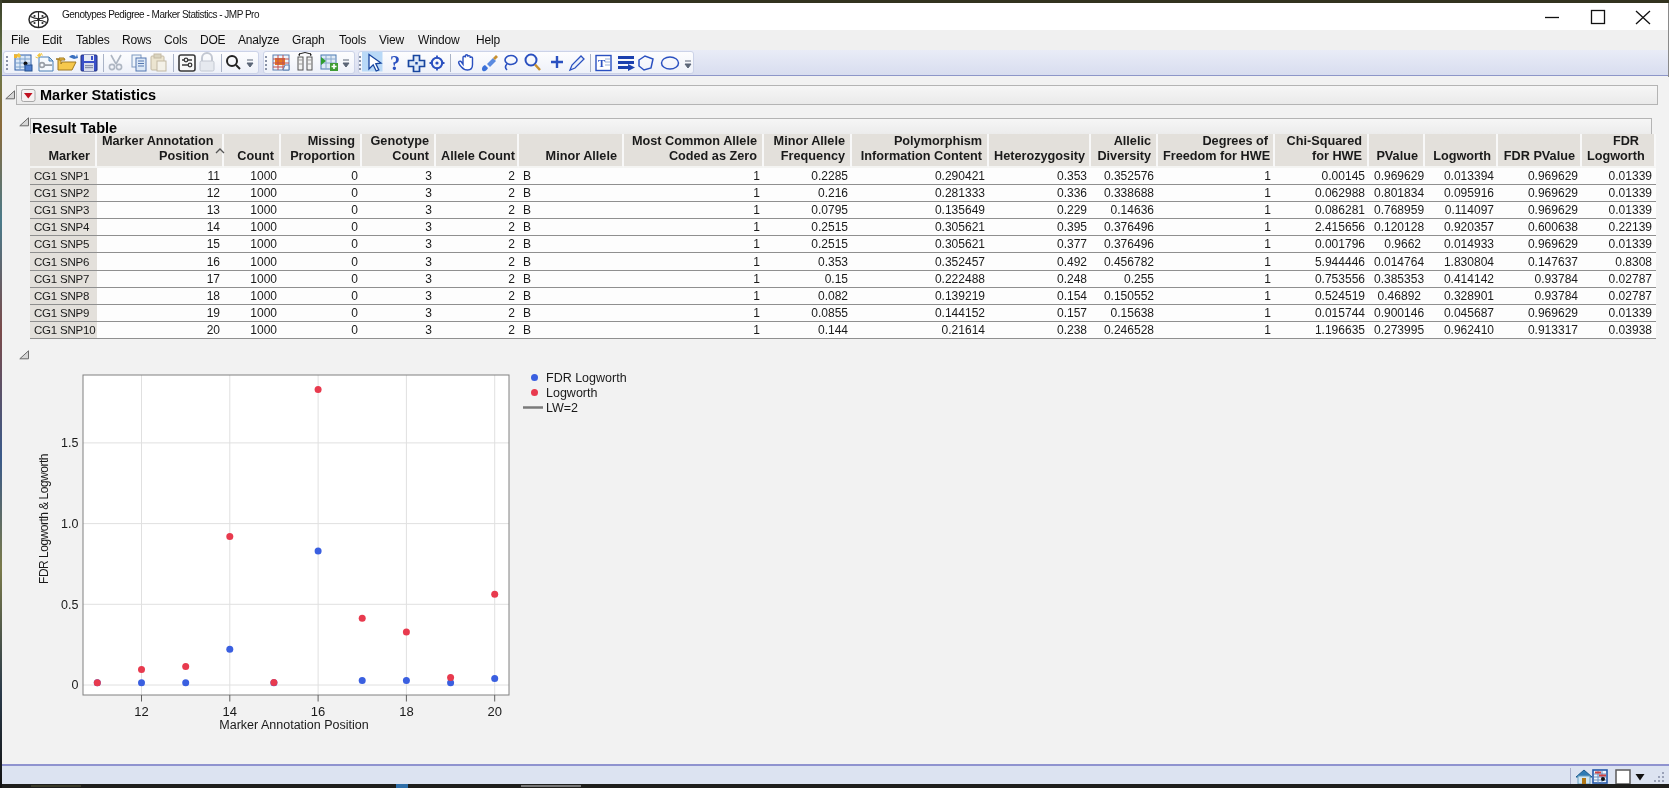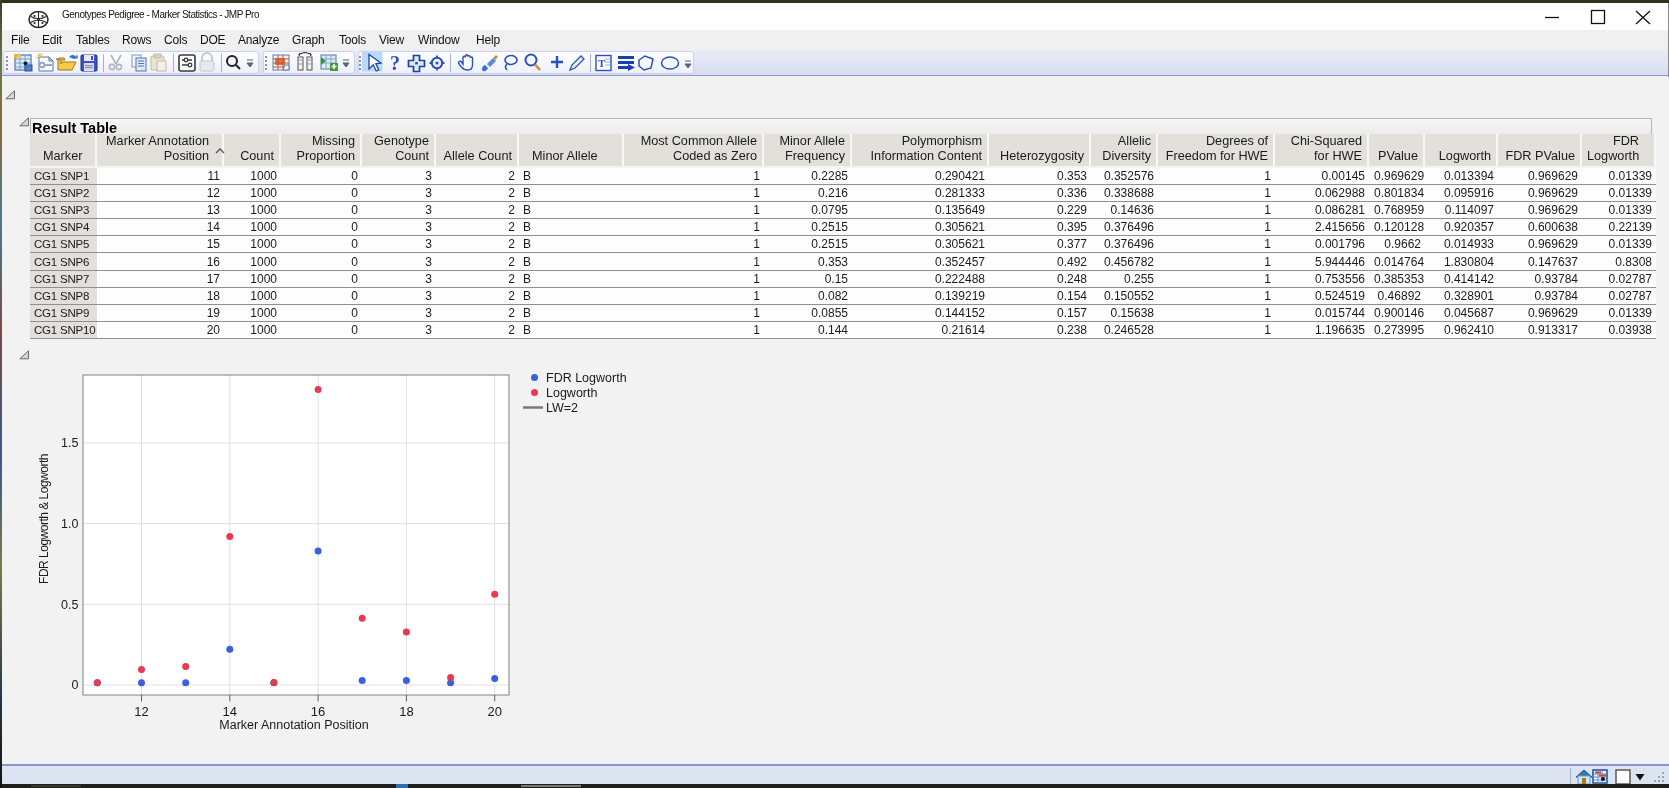--- a/index.html
+++ b/index.html
@@ -11,25 +11,25 @@
 #menubar{position:absolute;left:0;top:30px;width:1667px;height:20px;background:#f0f0f0;font-size:12px;letter-spacing:-0.2px;color:#111}
 #menubar span{position:absolute;top:3px}
 #toolbar{position:absolute;left:0;top:50px;width:1667px;height:26px;background:linear-gradient(#e9ecf7,#d8ddef);border-bottom:1px solid #8d96c8}
 .panel{position:absolute;top:1px;height:23px;background:linear-gradient(#fdfdfe,#eef1f9);border:1px solid #ccd3e8;border-radius:3px}
 #report{position:absolute;left:1px;top:77px;width:1667px;height:687px;background:#f2f2f2}
 .obar{position:absolute;background:linear-gradient(#f6f6f6,#eaeaea);border:1px solid #b4b4b4;font-weight:bold;font-size:14.5px;color:#000}
 .obar .t{position:absolute;left:0;top:1px}
 svg{position:absolute}
 #rt{position:absolute;left:28px;top:57px;width:1626px;border-collapse:separate;border-spacing:0;table-layout:fixed;font-size:12px;color:#1a1a1a}
 #rt td{overflow:hidden;white-space:nowrap;box-sizing:border-box;height:17.1px;padding:0 5px;border-bottom:1px solid #8f8f8f;background:#fdfdfd}
-#rt tr:first-child td{background:#e3e0db;height:34px;font-weight:normal;font-size:12.7px;vertical-align:bottom;padding-bottom:2px;border-right:2px solid #f8f8f8;border-bottom:2px solid #f4f4f2;line-height:15px}
+#rt tr:first-child td{background:#e3e0db;height:34px;font-weight:bold;font-size:12.7px;vertical-align:bottom;padding-bottom:2px;border-right:2px solid #f8f8f8;border-bottom:2px solid #f4f4f2;line-height:15px}
 #rt td.hr{text-align:right;padding-right:5px}
 #rt td.hp{padding-right:13px}
 #rt td.hx{padding-right:15px}
-#rt td.hl{text-align:left;padding-left:13px}
+#rt td.hl{text-align:right;padding-left:13px}
 #rt td.mk{background:#e3e0db;text-align:left;padding-left:4px;font-size:11.5px;letter-spacing:-0.2px}
 #rt td.dr{text-align:right;padding-right:4px}
 #rt td.dl{text-align:left;padding-left:4px}
 .tick{font-size:12.5px;fill:#1a1a1a;font-family:"Liberation Sans",sans-serif}
 .xtick{font-size:13px;fill:#1a1a1a;font-family:"Liberation Sans",sans-serif}
 .atitle{font-size:12.5px;fill:#1a1a1a;font-family:"Liberation Sans",sans-serif}
 .ytitle{font-size:12px;letter-spacing:-0.5px;fill:#1a1a1a;font-family:"Liberation Sans",sans-serif}
 .leg{font-size:12.5px;fill:#1a1a1a;font-family:"Liberation Sans",sans-serif}
 #statusbar{position:absolute;left:0;top:764px;width:1669px;height:20px;background:#dce3f1;border-top:2px solid #8f93cf}
 #botstrip{position:absolute;left:0;top:784px;width:1669px;height:4px;background:#1e1e1c}
@@ -227,20 +227,27 @@
         <g stroke="#5a6576" fill="#5a6576">
           <line x1="684" y1="10" x2="690" y2="10"></line>
           <path d="M684 13 l6 0 l-3 4 z"></path>
         </g>
       </svg>
 </div>
 <div id="report">
 <svg width="11" height="10" style="left:3px;top:12.5px">
         <path d="M9.5 0.8 V8.8 H0.8 Z" fill="#d6d6d6" stroke="#6a6a6a" stroke-width="1"></path>
       </svg>
+<div class="obar" style="left:14px;top:8px;width:1642px;height:20px">
+ <svg width="16" height="14" style="left:4px;top:3px">
+          <rect x="0.5" y="0.5" width="13.5" height="12" rx="2" fill="#f4f1f1" stroke="#a8a8a8"></rect>
+          <path d="M3 4 h8.5 l-4.25 5.5 z" fill="#c01020"></path>
+        </svg>
+ <span class="t" style="left:23px">Marker Statistics</span>
+</div>
 <svg width="11" height="10" style="left:17px;top:40px">
         <path d="M9.5 0.8 V8.8 H0.8 Z" fill="#d6d6d6" stroke="#6a6a6a" stroke-width="1"></path>
       </svg>
 <div class="obar" style="left:28px;top:41px;width:1622px;height:20px">
         <span class="t" style="left:1px">Result Table</span>
       </div>
 <table id="rt">
         <colgroup>
           <col style="width:67px">
           <col style="width:127px">

